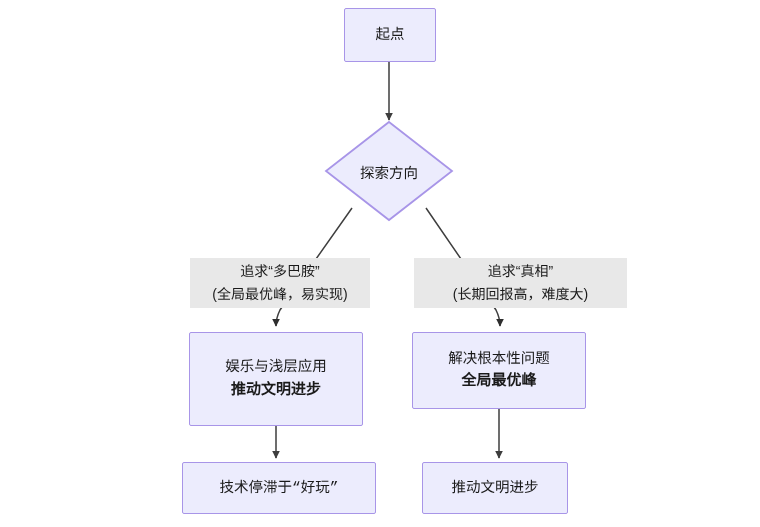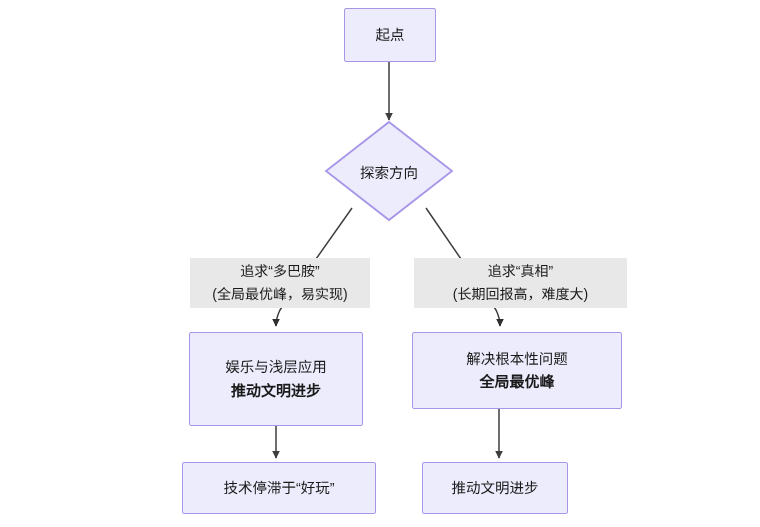--- a/index.html
+++ b/index.html
@@ -33,20 +33,21 @@
     border: 1.6px solid #a895e8;
     border-radius: 2px;
     display: flex;
     flex-direction: column;
     align-items: center;
     justify-content: center;
     color: #1a1a1a;
     font-size: 14.5px;
     line-height: 1.55;
     text-align: center;
+    font-family: Liberation Mono, monospace;
   }
   .node .line-main {
     display: block;
     white-space: nowrap;
   }
   .node .line-strong {
     display: block;
     white-space: nowrap;
     font-weight: bold;
     font-size: 15px;
@@ -136,21 +137,21 @@
   <div class="edge-label" style="left:414px; top:258px; width:213px;">
     <span>追求“真相”</span>
     <span>(长期回报高，难度大)</span>
   </div>
 
   <div class="node" style="left:189px; top:332px; width:174px; height:94px;">
     <span class="line-main">娱乐与浅层应用</span>
     <span class="line-strong">推动文明进步</span>
   </div>
 
-  <div class="node" style="left:412px; top:332px; width:210px; height:77px;">
+  <div class="node" style="left:412px; top:332px; width:174px; height:77px;">
     <span class="line-main">解决根本性问题</span>
     <span class="line-strong">全局最优峰</span>
   </div>
 
   <div class="node" style="left:182px; top:462px; width:194px; height:52px;">
     <span class="line-main">技术停滞于“好玩”</span>
   </div>
 
   <div class="node" style="left:422px; top:462px; width:146px; height:52px;">
     <span class="line-main">推动文明进步</span>

